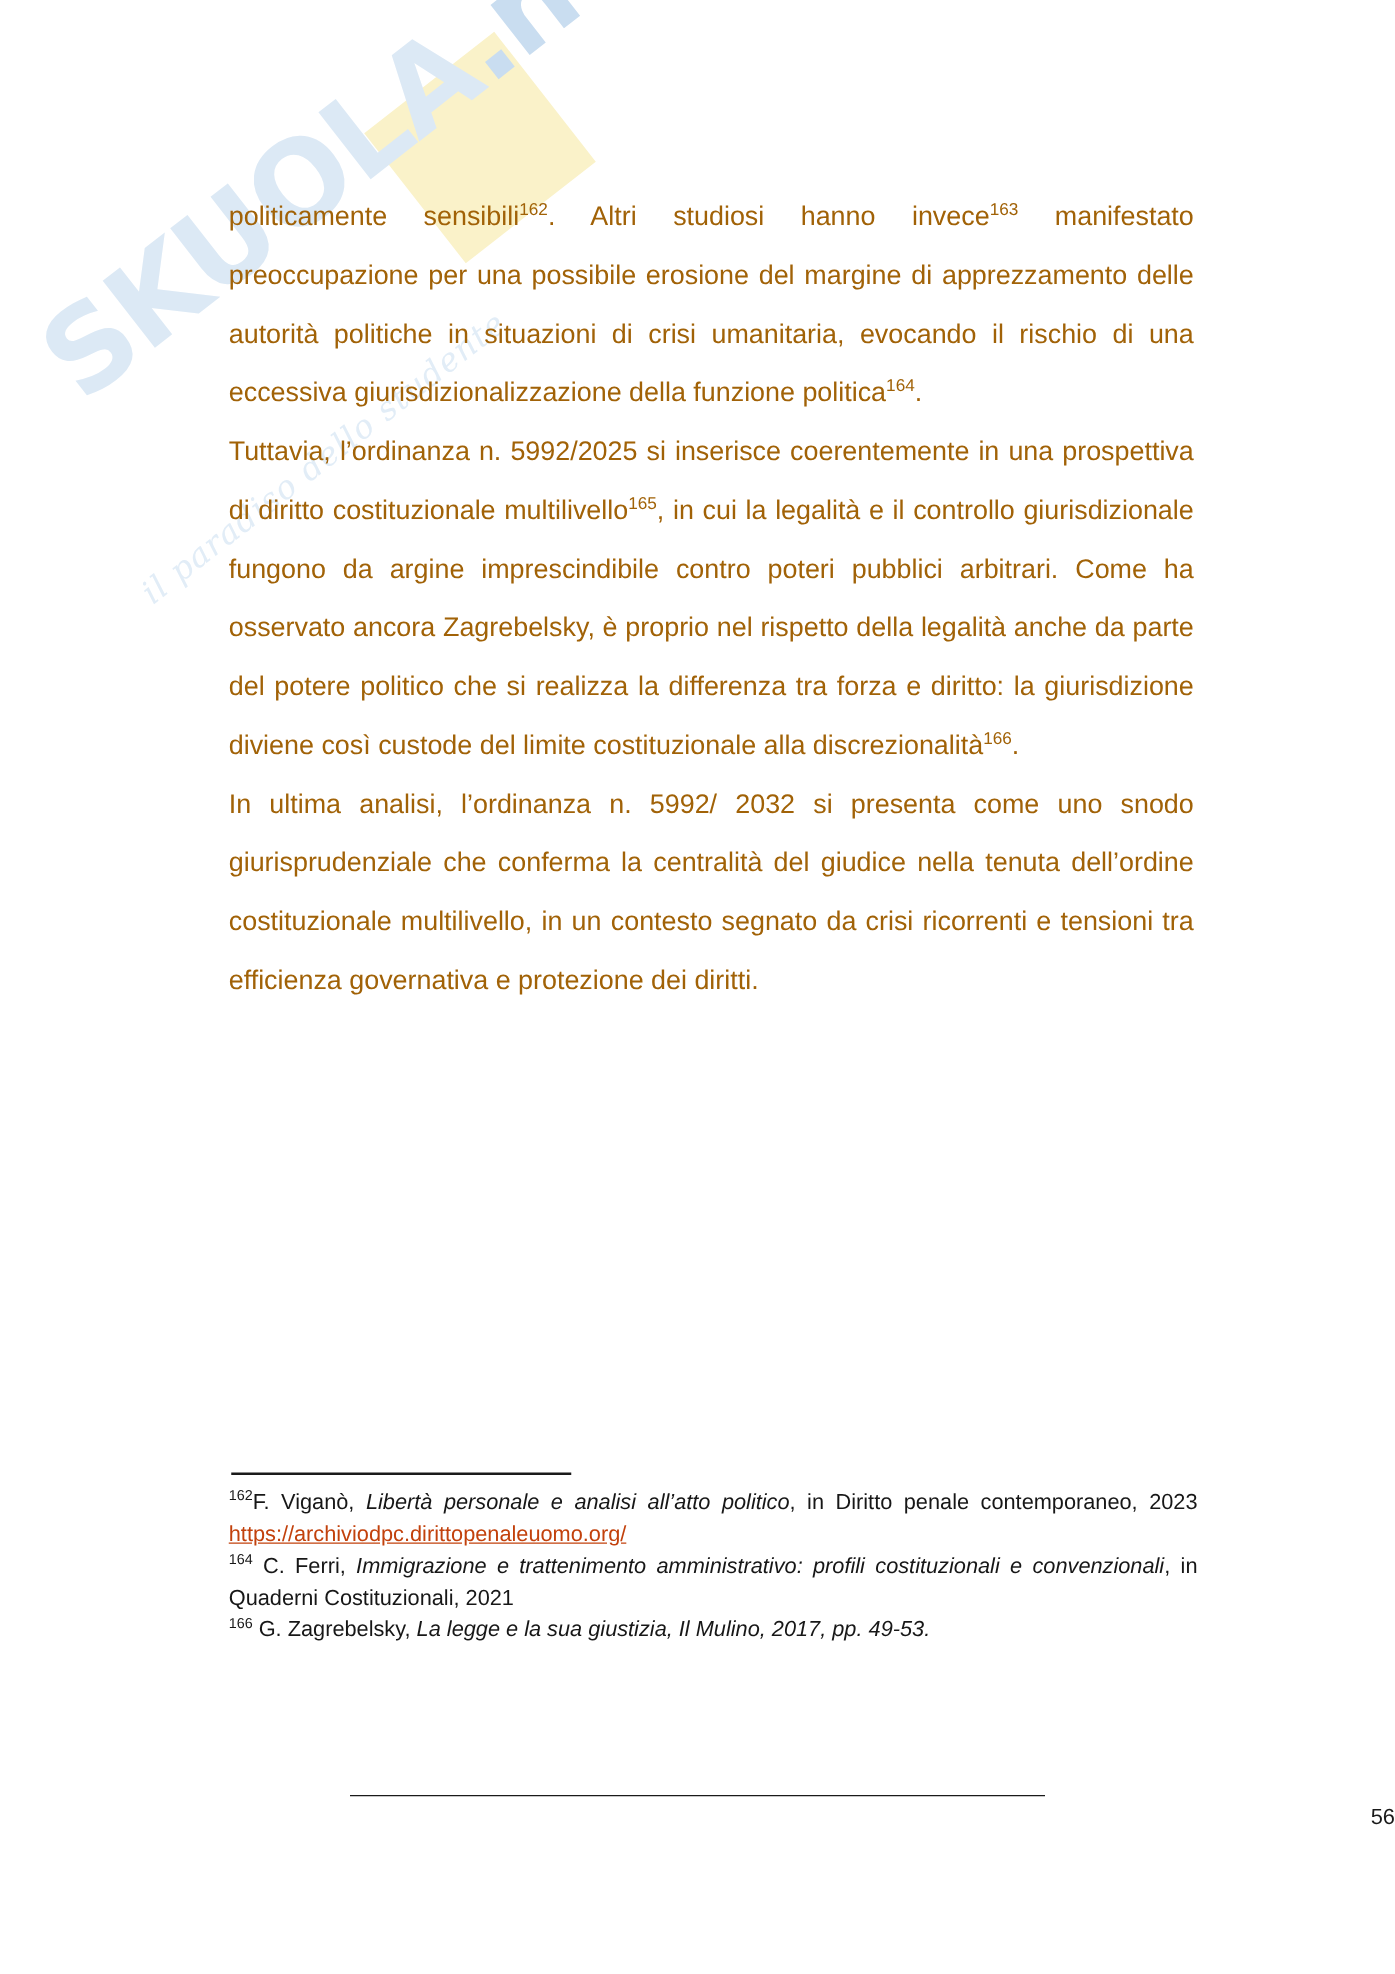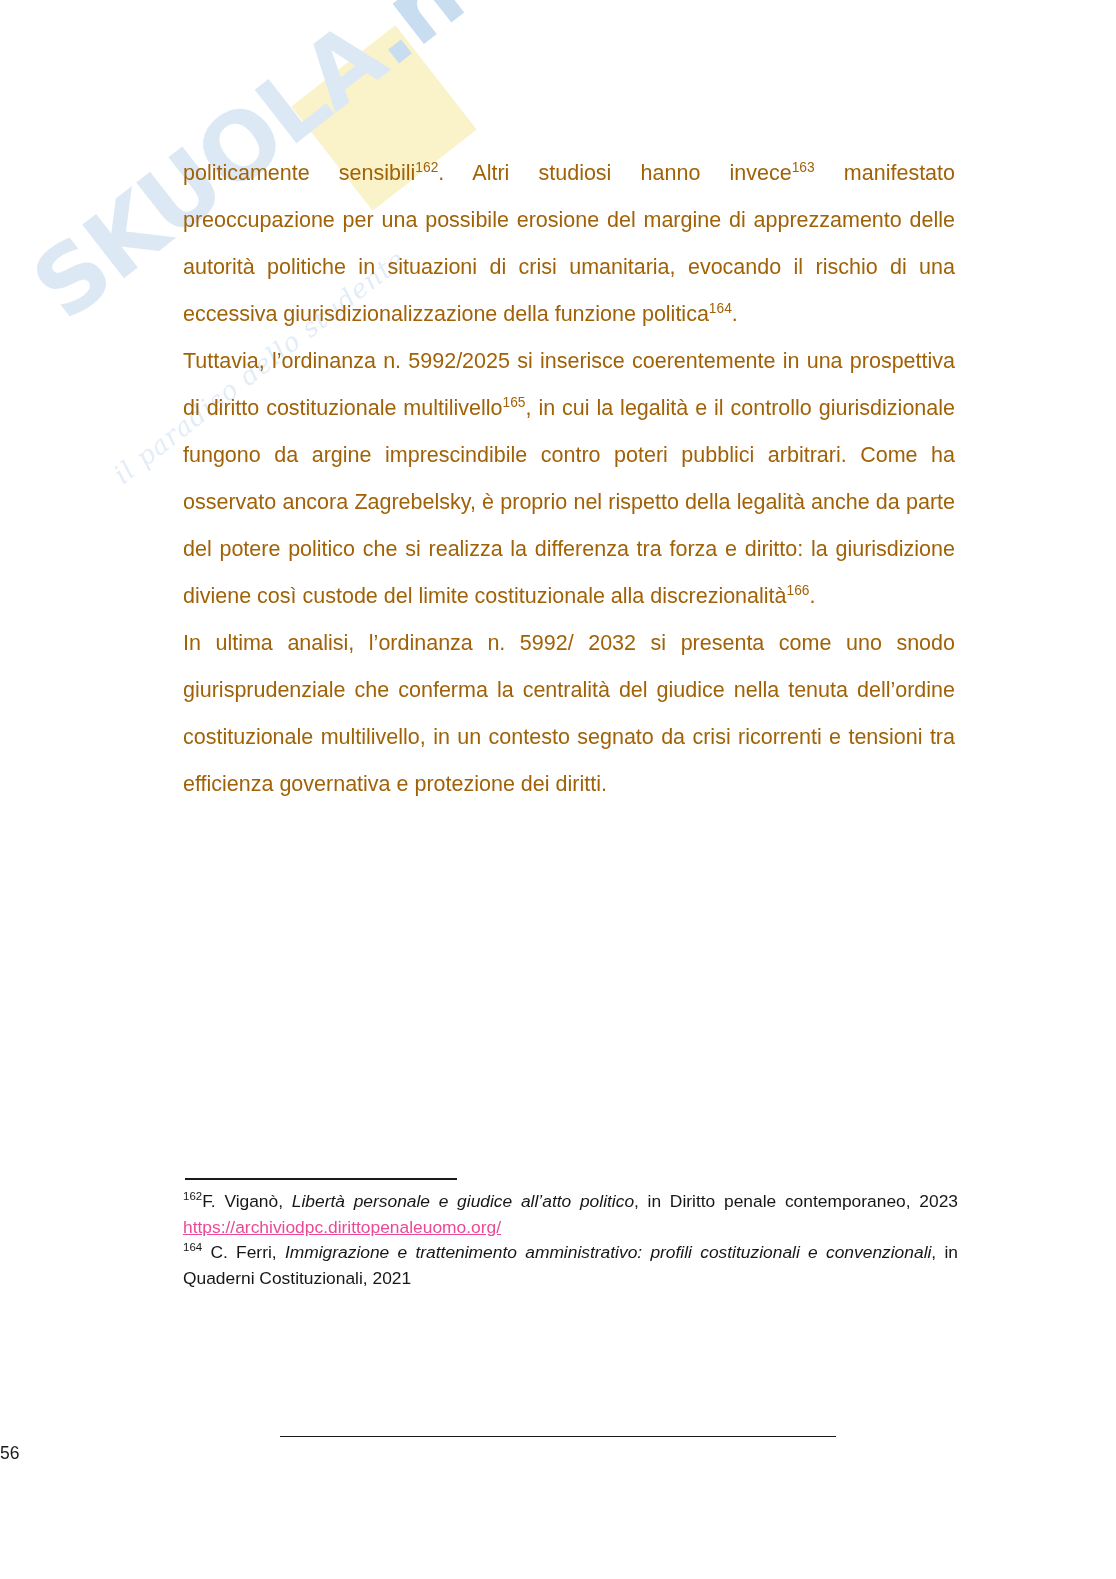--- a/index.html
+++ b/index.html
@@ -114,32 +114,32 @@
     text-align: justify;
     text-justify: inter-word;
   }
   .footnote sup {
     font-size: 0.66em;
   }
   .footnote i {
     font-style: italic;
   }
   .fn-link {
-    color: #ec4899;
+    color: #c2410c;
     text-decoration: underline;
   }
 
   
   .page-footer {
     position: absolute;
     left: 0;
     top: 1436px;
     width: 1116px;
     z-index: 2;
-    text-align: left;
+    text-align: right;
   }
   .footer-rule {
     width: 556px;
     height: 0;
     margin: 0 auto 5px auto;
     border-top: 1.6px solid #1a1a1a;
   }
   .page-number {
     font-size: 17.5px;
     color: #1a1a1a;
@@ -158,22 +158,23 @@
   </div>
 
   <div class="content">
     <p class="body-par">politicamente sensibili<sup>162</sup>. Altri studiosi hanno invece<sup>163</sup> manifestato preoccupazione per una possibile erosione del margine di apprezzamento delle autorità politiche in situazioni di crisi umanitaria, evocando il rischio di una eccessiva giurisdizionalizzazione della funzione politica<sup>164</sup>.</p>
     <p class="body-par">Tuttavia, l’ordinanza n. 5992/2025 si inserisce coerentemente in una prospettiva di diritto costituzionale multilivello<sup>165</sup>, in cui la legalità e il controllo giurisdizionale fungono da argine imprescindibile contro poteri pubblici arbitrari. Come ha osservato ancora Zagrebelsky, è proprio nel rispetto della legalità anche da parte del potere politico che si realizza la differenza tra forza e diritto: la giurisdizione diviene così custode del limite costituzionale alla discrezionalità<sup>166</sup>.</p>
     <p class="body-par">In ultima analisi, l’ordinanza n. 5992/ 2032 si presenta come uno snodo giurisprudenziale che conferma la centralità del giudice nella tenuta dell’ordine costituzionale multilivello, in un contesto segnato da crisi ricorrenti e tensioni tra efficienza governativa e protezione dei diritti.</p>
   </div>
 
   <div class="footnote-area">
     <div class="fn-separator"></div>
-    <p class="footnote just"><sup>162</sup>F. Viganò, <i>Libertà personale e giudice all’atto politico</i>, in Diritto penale contemporaneo, 2023 <a class="fn-link" href="#">https://archiviodpc.dirittopenaleuomo.org/</a></p>
+    <p class="footnote just"><sup>162</sup>F. Viganò, <i>Libertà personale e analisi all’atto politico</i>, in Diritto penale contemporaneo, 2023 <a class="fn-link" href="#">https://archiviodpc.dirittopenaleuomo.org/</a></p>
     <p class="footnote just"><sup>164</sup> C. Ferri, <i>Immigrazione e trattenimento amministrativo: profili costituzionali e convenzionali</i>, in Quaderni Costituzionali, 2021</p>
+    <p class="footnote"><sup>166</sup> G. Zagrebelsky, <i>La legge e la sua giustizia, Il Mulino, 2017, pp. 49-53.</i></p>
   </div>
 
   <div class="page-footer">
     <div class="footer-rule"></div>
     <div class="page-number">56</div>
   </div>
 
 </div>
 
 </body></html>

